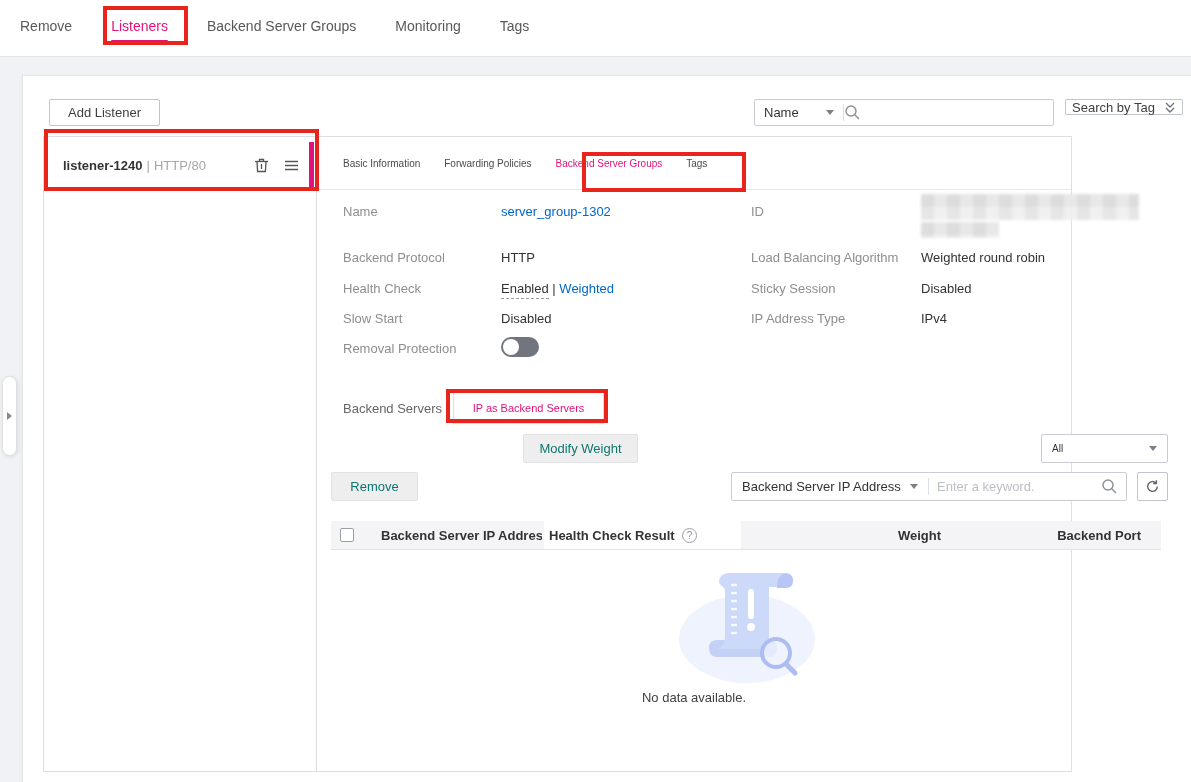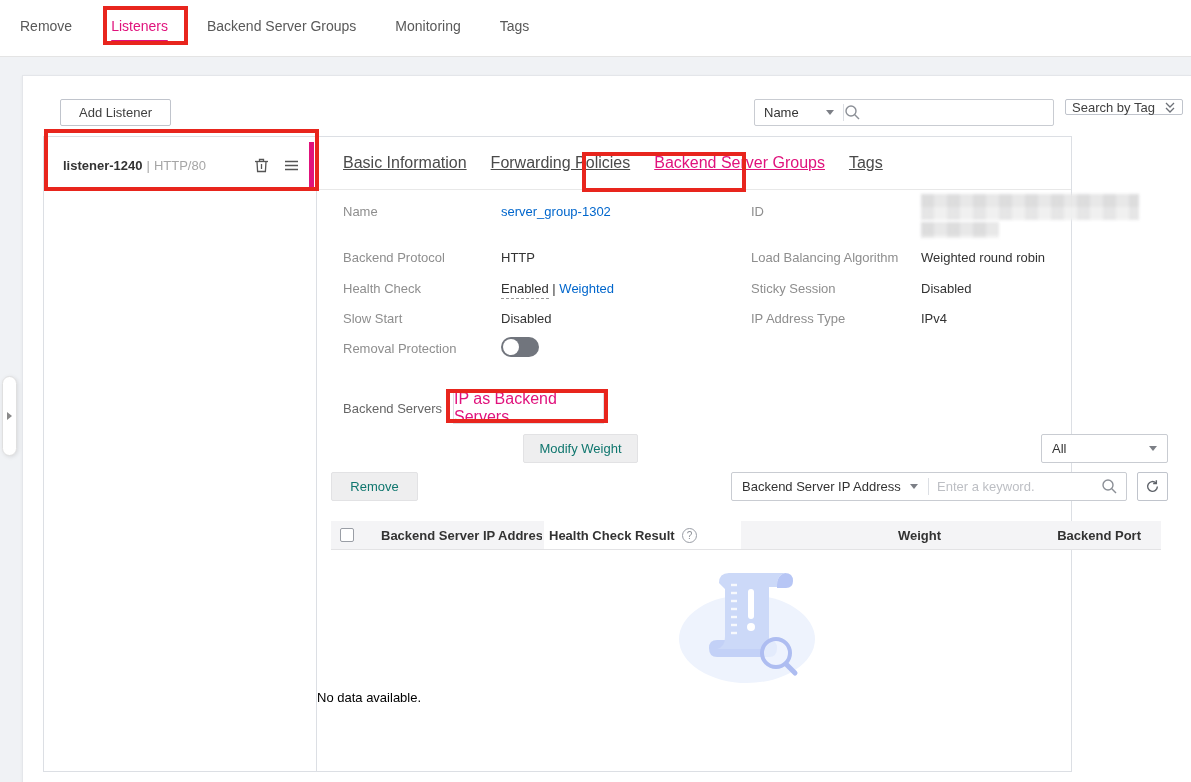--- a/index.html
+++ b/index.html
@@ -33,21 +33,21 @@
     display: inline-flex; align-items: center; justify-content: center;
     background: #fff; border: 1px solid #c0c4cc; border-radius: 2px;
     font-size: 13px; color: #404040; cursor: pointer;
     font-family: inherit;
   }
   .btn.disabled {
     background: #eeeeef; border-color: #e2e2e4; color: #0f766e; cursor: default;
   }
 
   
-  .add-listener { left: 26px; top: 23px; width: 111px; height: 27px; position: absolute; margin-left: 11px; }
+  .add-listener { left: 26px; top: 23px; width: 111px; height: 27px; position: absolute; }
 
   .search-group {
     position: absolute; left: 731px; top: 23px; width: 300px; height: 27px;
     border: 1px solid #c9ccd2; border-radius: 2px; background: #fff;
     display: flex; align-items: center;
   }
   .sg-select { width: 88px; height: 100%; display: flex; align-items: center; padding: 0 9px; cursor: pointer; position: relative; }
   .sg-select .sel-label { font-size: 13px; color: #333; }
   .caret { width: 0; height: 0; border-left: 4px solid transparent; border-right: 4px solid transparent; border-top: 5px solid #7c7f86; margin-left: auto; }
   .sg-divider { width: 1px; height: 17px; background: #dcdfe4; }
@@ -74,21 +74,21 @@
   .licon { width: 17px; height: 17px; display: flex; cursor: pointer; }
   .sel-bar { position: absolute; right: 0; top: 2px; bottom: 2px; width: 5px; background: #e0127c; }
 
   
   .detail-panel { position: absolute; left: 273px; top: 0; right: 0; bottom: 0; }
   .detail-tabs {
     position: absolute; left: 0; top: 0; width: 100%; height: 53px;
     border-bottom: 1px solid #e8e8e8; display: flex; align-items: center;
     padding-left: 26px; gap: 24px;
   }
-  .d-tab { font-size: 16px; color: #4a4a4a; cursor: pointer; text-decoration: underline; }
+  .d-tab { font-size: 10px; color: #4a4a4a; cursor: pointer; }
   .d-tab.active { color: #e0127c; }
 
   .f-label { position: absolute; font-size: 13px; color: #8e8e8e; white-space: nowrap; }
   .f-value { position: absolute; font-size: 13px; color: #333; white-space: nowrap; }
   .link { color: #0066cc; cursor: pointer; text-decoration: none; }
   .dashed-u { border-bottom: 1px dashed #9a9a9a; padding-bottom: 2px; cursor: help; }
 
   .mosaic {
     position: absolute; filter: blur(1.5px); opacity: .95;
     background-color: #f0f0f0;
@@ -105,30 +105,30 @@
   .switch .knob {
     position: absolute; left: 2px; top: 2px; width: 16px; height: 16px;
     border-radius: 50%; background: #fff;
   }
 
   
   .subtab-inactive { position: absolute; left: 26px; top: 256px; height: 31px; line-height: 31px; font-size: 13px; color: #666; cursor: pointer; }
   .subtab-active {
     position: absolute; left: 136px; top: 255px; width: 151px; height: 32px;
     border: 1px solid #dcdfe4; background: #fff; color: #e0127c;
-    display: flex; align-items: center; justify-content: center; font-size: 16px; cursor: pointer;
+    display: flex; align-items: center; justify-content: center; font-size: 11px; cursor: pointer;
   }
 
   
   .tb-add { position: absolute; left: 14px; top: 297px; width: 182px; height: 29px; }
   .tb-modify { position: absolute; left: 206px; top: 297px; width: 115px; height: 29px; }
   .tb-all {
     position: absolute; left: 724px; top: 297px; width: 127px; height: 29px;
     border: 1px solid #c9ccd2; border-radius: 2px; background: #fff;
-    display: flex; align-items: center; padding: 0 10px; font-size: 13px; cursor: pointer;
+    display: flex; align-items: center; padding: 0 10px; font-size: 10px; cursor: pointer;
   }
   .tb-remove { position: absolute; left: 14px; top: 335px; width: 87px; height: 29px; }
   .kw-group {
     position: absolute; left: 414px; top: 335px; width: 396px; height: 29px;
     border: 1px solid #c9ccd2; border-radius: 2px; background: #fff;
     display: flex; align-items: center;
   }
   .kw-select { width: 196px; height: 100%; display: flex; align-items: center; padding: 0 10px; cursor: pointer; }
   .refresh-btn { position: absolute; left: 820px; top: 335px; width: 31px; height: 29px; }
 
@@ -144,21 +144,21 @@
     border: 1px solid #9a9ea6; border-radius: 2px; background: #fff; cursor: pointer;
   }
   .help-circle {
     position: absolute; left: 351px; top: 7px; width: 15px; height: 15px; border-radius: 50%;
     border: 1px solid #9a9ea6; color: #8b8f96; font-size: 10px;
     display: flex; align-items: center; justify-content: center; cursor: pointer;
   }
 
   
   .empty-illustration { position: absolute; left: 352px; top: 424px; width: 156px; height: 126px; }
-  .empty-text { position: absolute; left: 0; top: 553px; width: 100%; text-align: left; font-size: 13px; color: #000000; }
+  .empty-text { position: absolute; left: 0; top: 553px; width: 100%; text-align: center; font-size: 13px; color: #404040; }
 
   
   .collapse-pill {
     position: absolute; left: 2px; top: 376px; width: 15px; height: 80px;
     background: #fff; border: 1px solid #e0e0e0; border-radius: 8px;
     box-shadow: 1px 1px 4px rgba(0,0,0,0.10);
     display: flex; align-items: center; justify-content: center; cursor: pointer; z-index: 5;
   }
   .pill-arrow { width: 0; height: 0; border-top: 4px solid transparent; border-bottom: 4px solid transparent; border-left: 5px solid #8a8a8a; }
 

